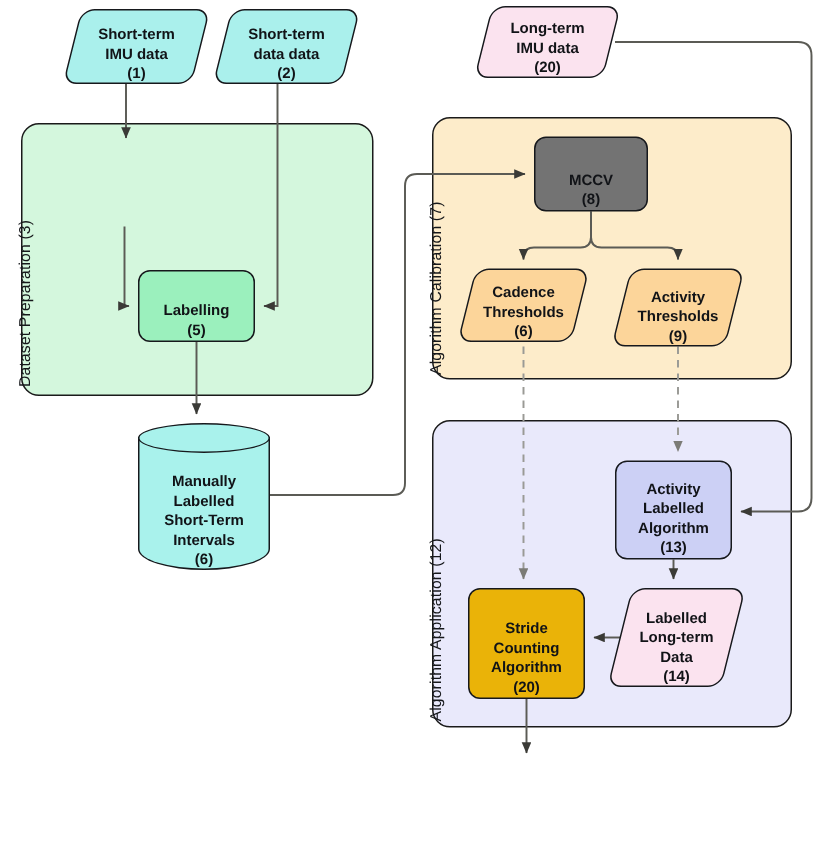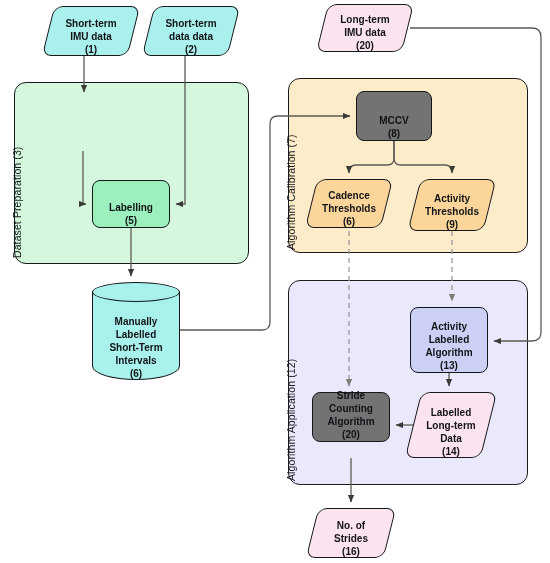--- a/index.html
+++ b/index.html
@@ -206,39 +206,31 @@
     </span>
   </div>
 
   <div class="node box" style="left:410px;top:307px;width:78px;height:66px;background:#ccd0f5;">
     <span class="ln">Activity</span>
     <span class="ln">Labelled</span>
     <span class="ln">Algorithm</span>
     <span class="ln">(13)</span>
   </div>
 
-  <div class="node box" style="left:312px;top:392px;width:78px;height:50px;background:#737373;">
+  <div class="node box" style="left:312px;top:392px;width:78px;height:74px;background:#eab308;">
     <span class="ln">Stride</span>
     <span class="ln">Counting</span>
     <span class="ln">Algorithm</span>
     <span class="ln">(20)</span>
   </div>
 
   <div class="node para" style="left:413px;top:392px;width:76px;height:66px;">
     <span class="skin" style="background:#fbe3ef;"></span>
     <span class="txt">
       <span class="ln">Labelled</span>
       <span class="ln">Long-term</span>
       <span class="ln">Data</span>
       <span class="ln">(14)</span>
     </span>
   </div>
 
-  <div class="node para" style="left:312px;top:508px;width:78px;height:50px;">
-    <span class="skin" style="background:#fbe3ef;"></span>
-    <span class="txt">
-      <span class="ln">No. of</span>
-      <span class="ln">Strides</span>
-      <span class="ln">(16)</span>
-    </span>
-  </div>
 
 </div>
 
 </body></html>

